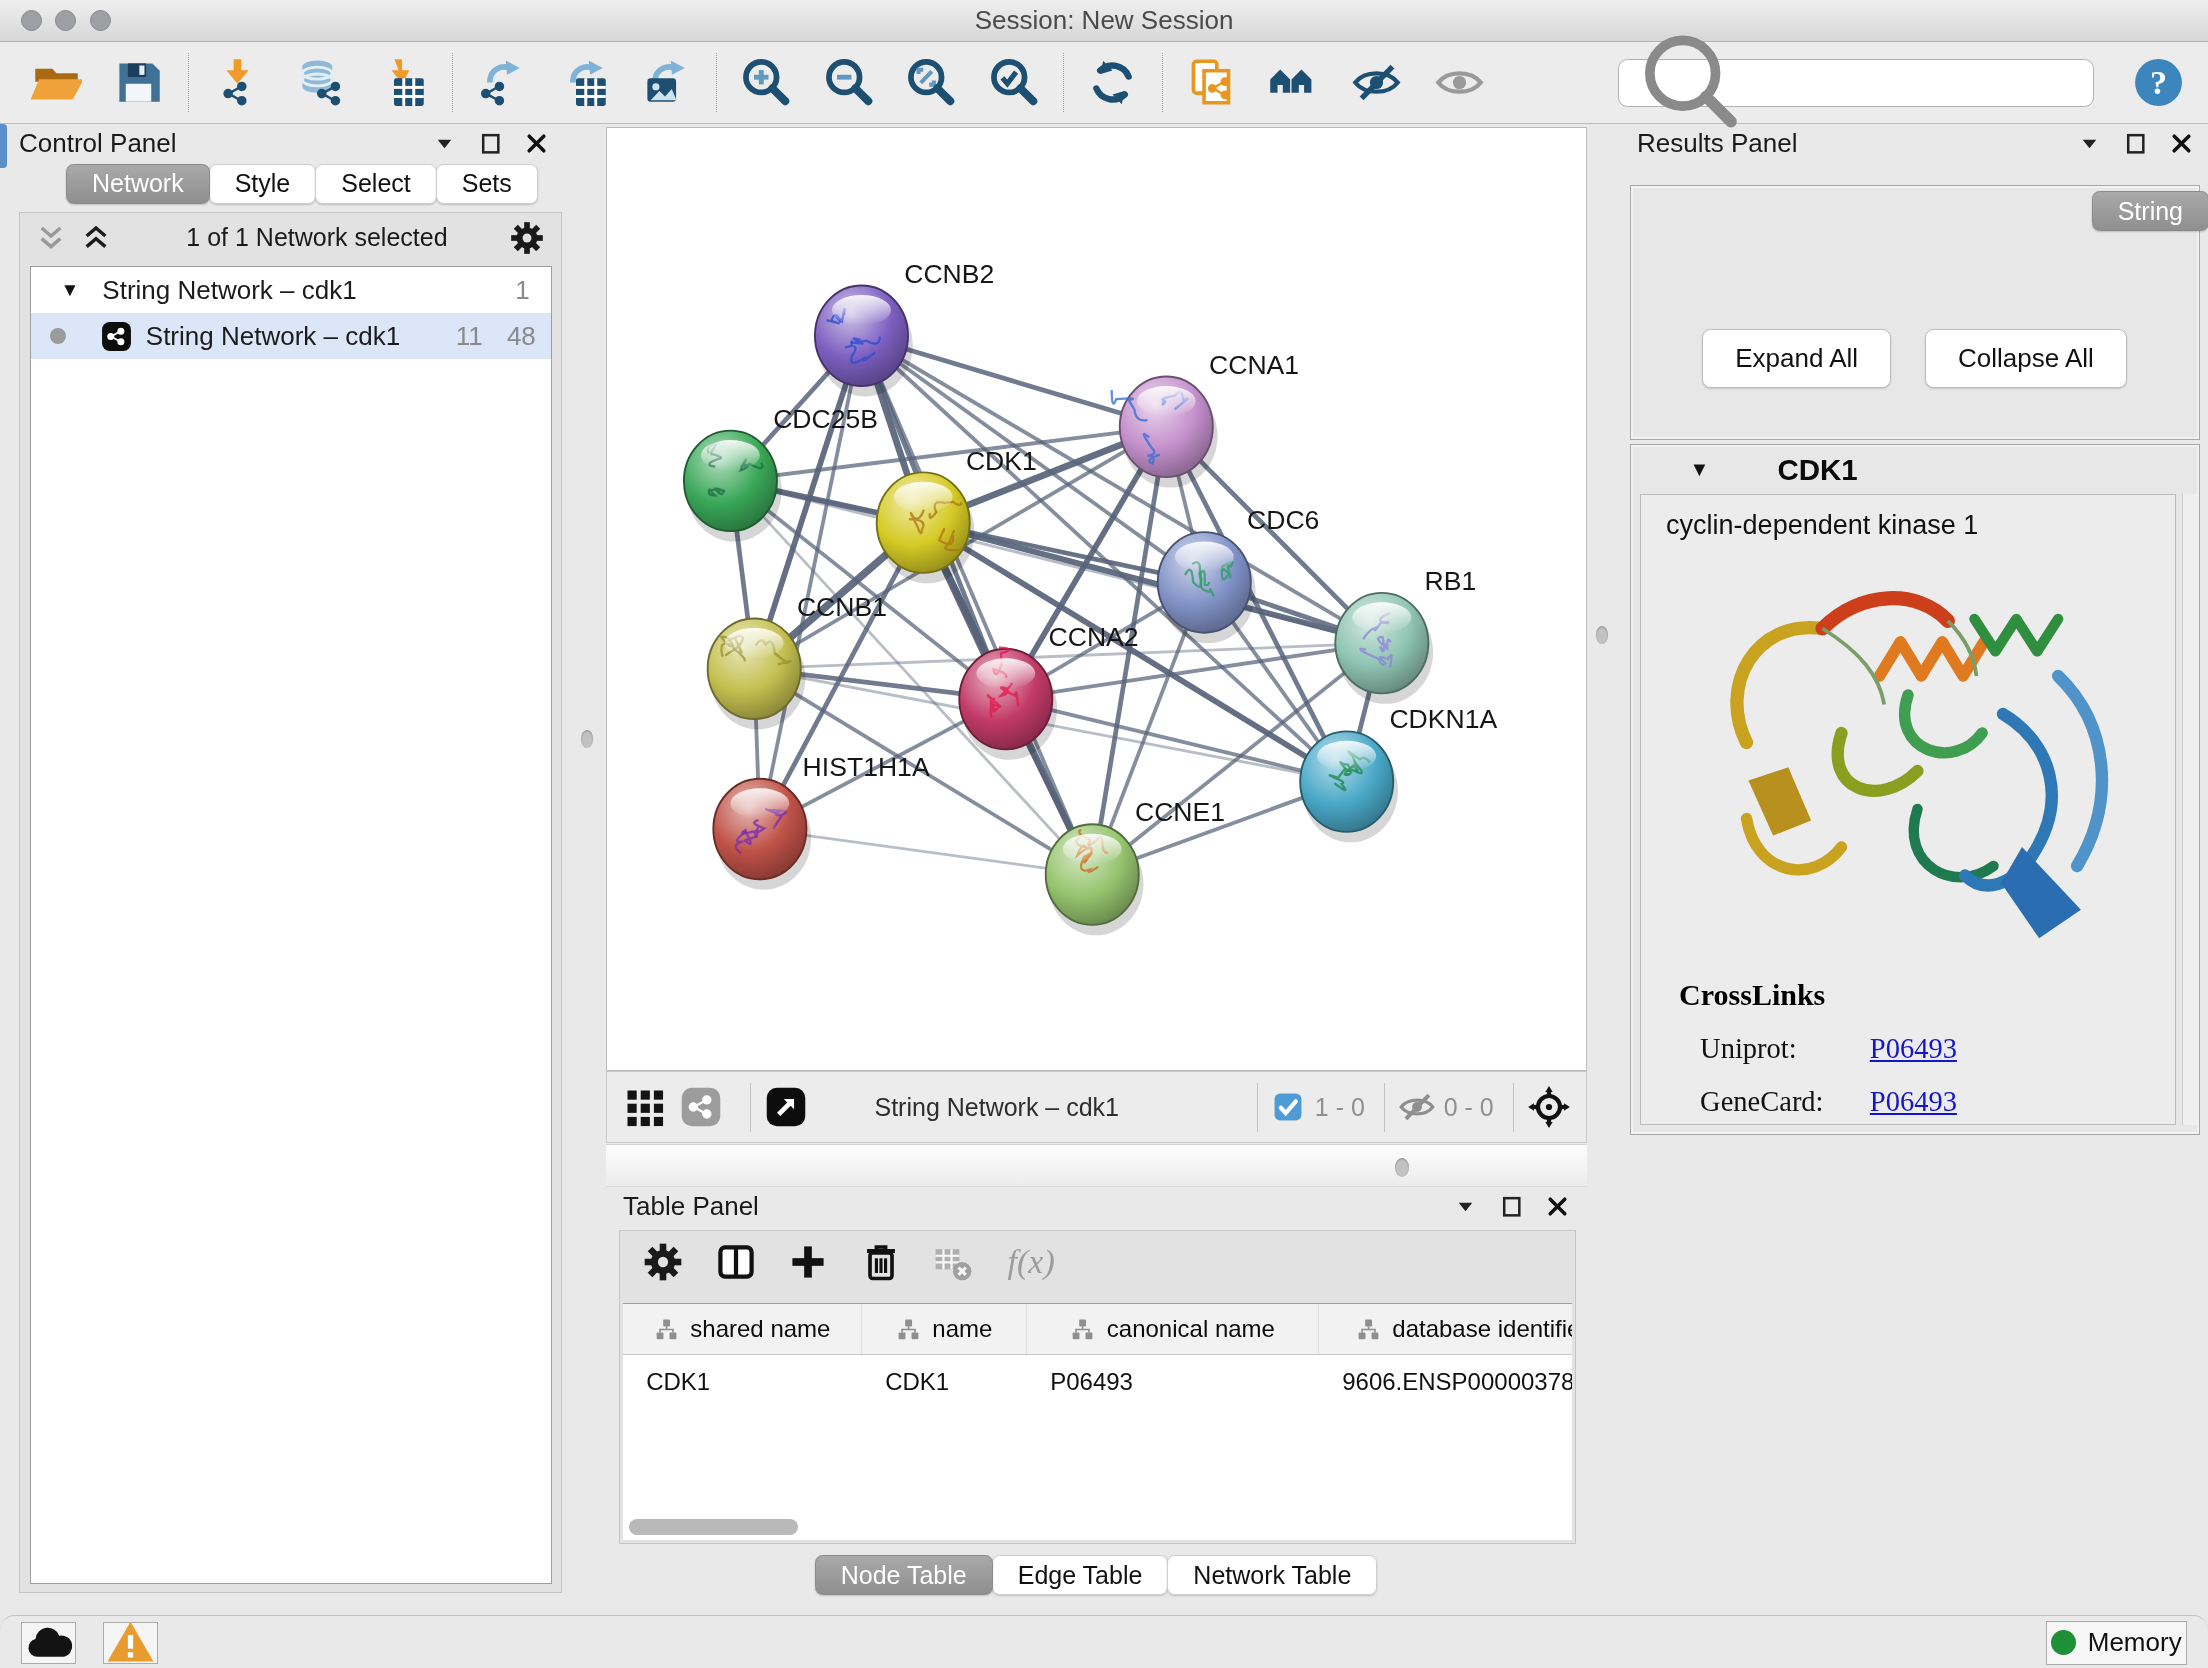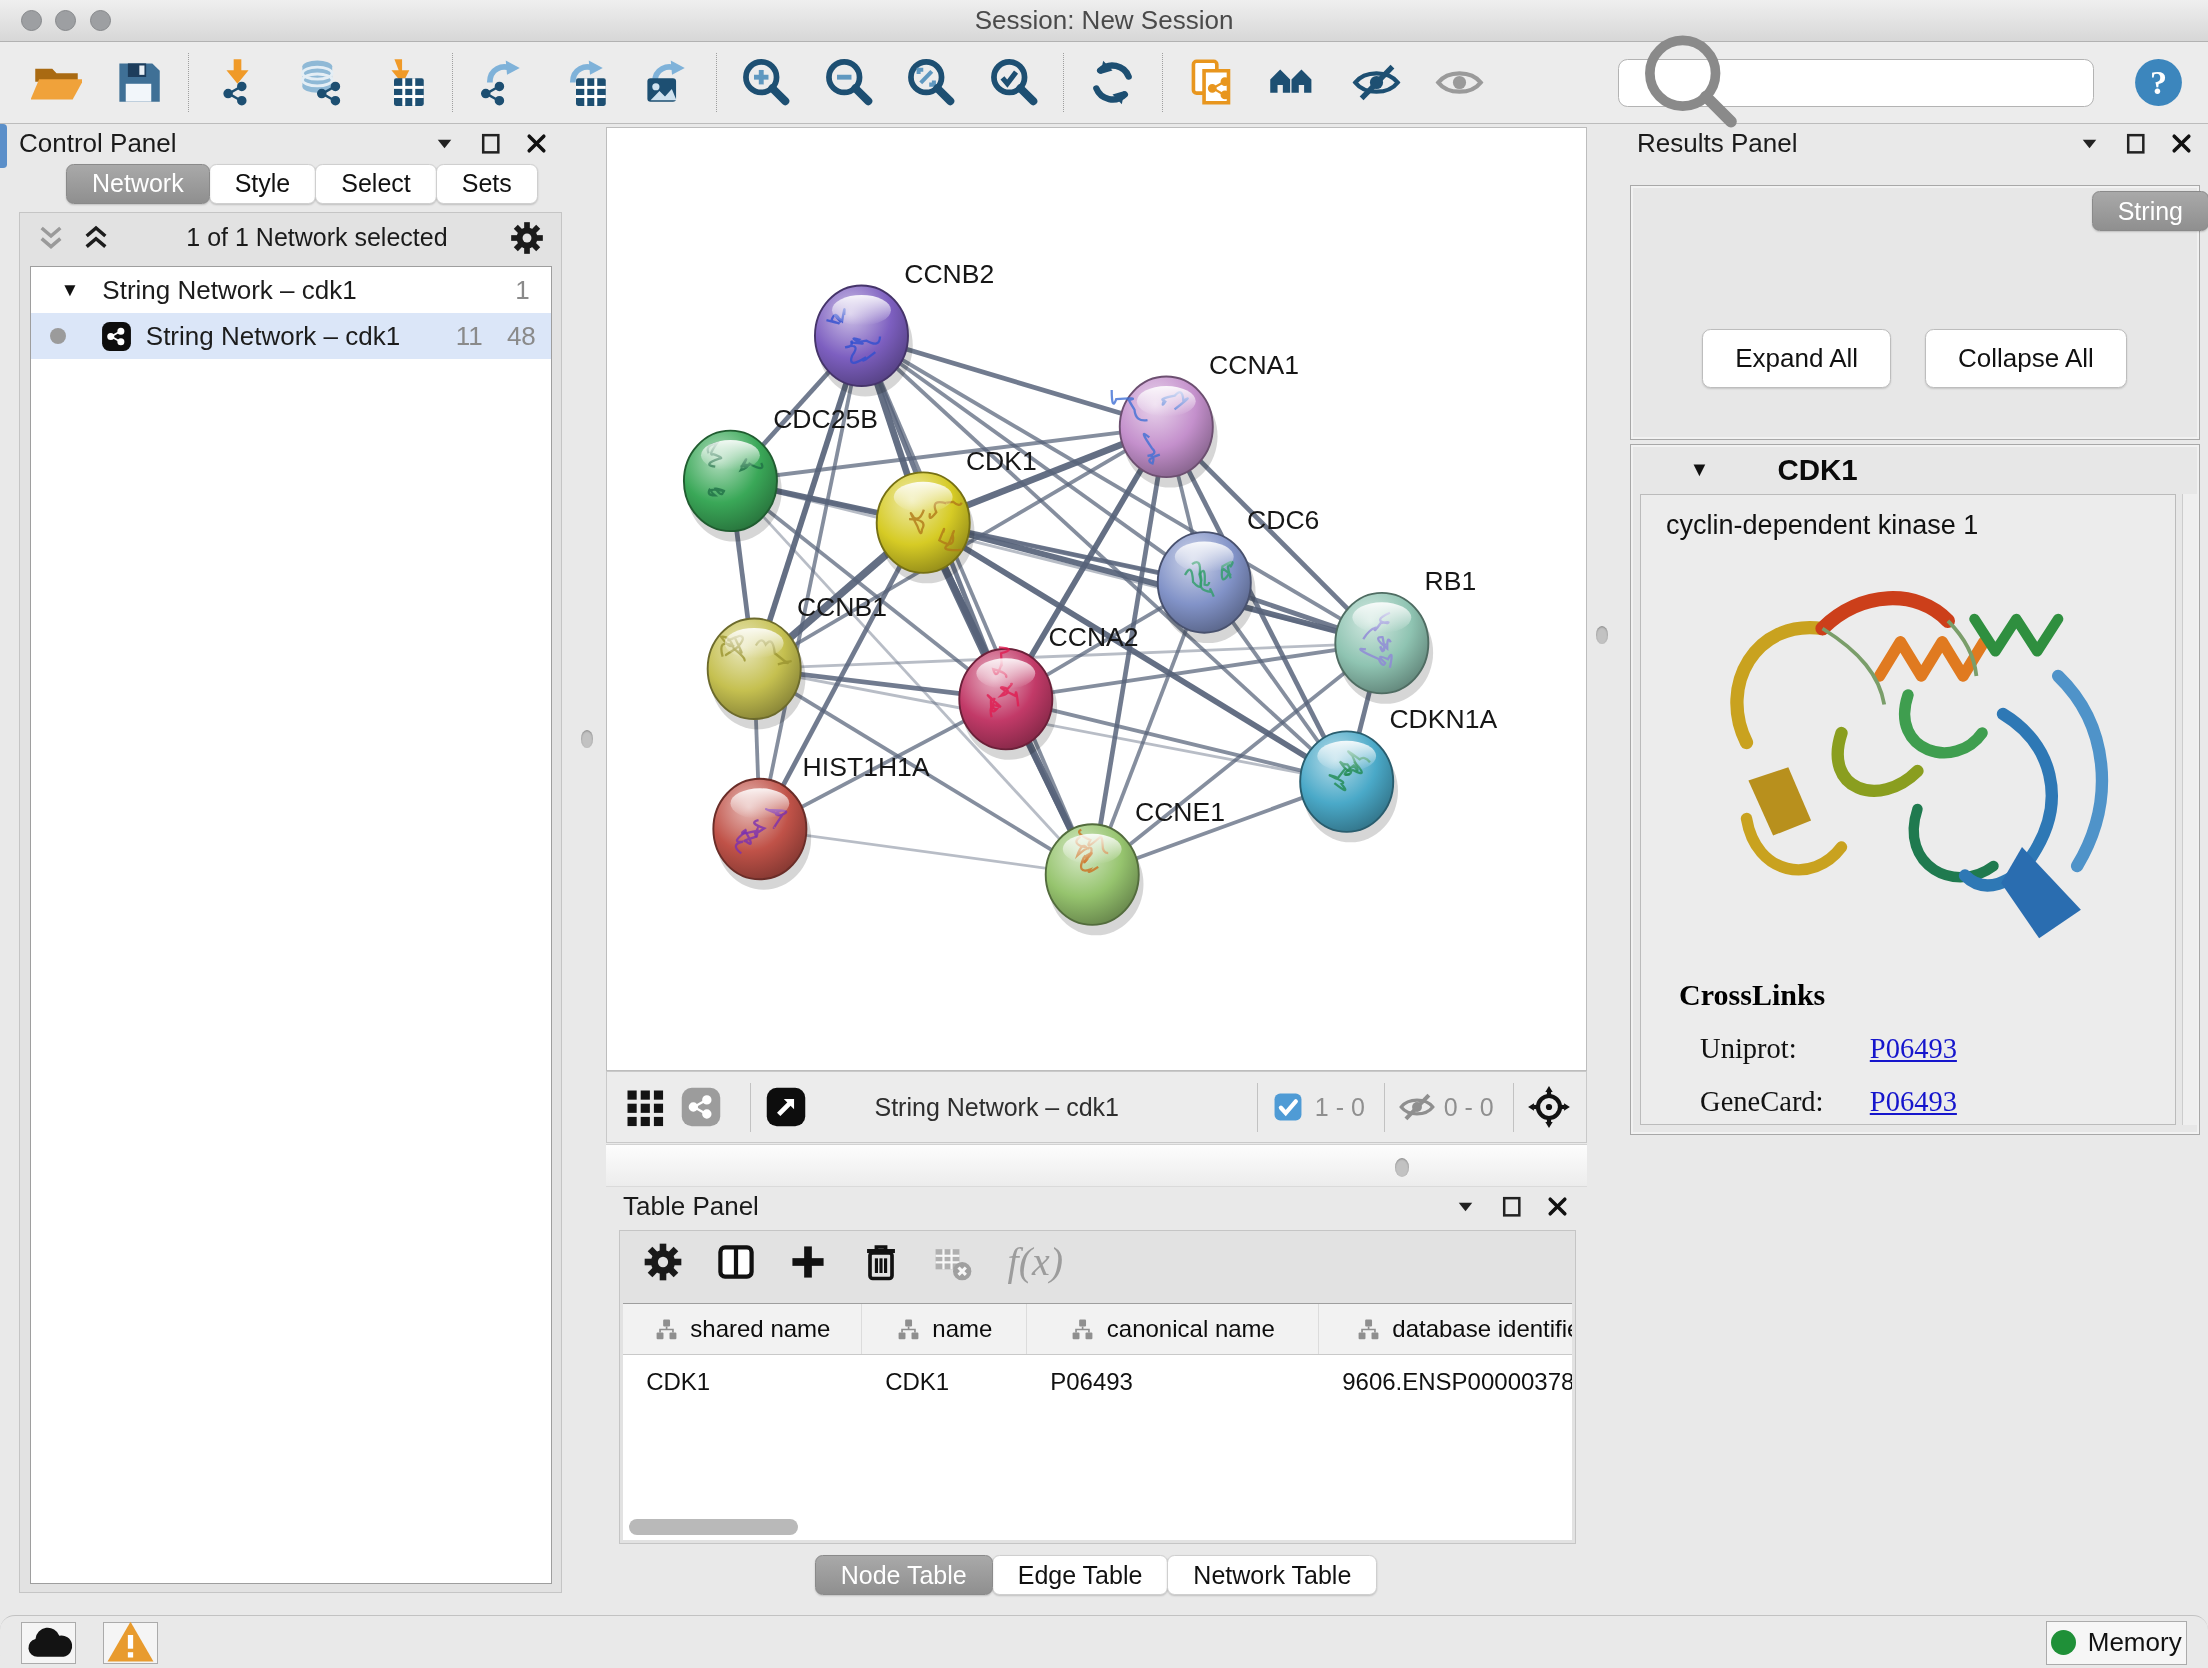--- a/index.html
+++ b/index.html
@@ -72,21 +72,21 @@
   #splitter-h { position:absolute; left:0; top:1020px; width:100%; height:43px;
     background:linear-gradient(#fdfdfd,#ececec); border-top:1px solid #d2d2d2; border-bottom:1px solid #dadada; }
   .knob { position:absolute; background:#c2c2c2; border-radius:50%; box-shadow:inset 0 1px 1.9px rgba(0,0,0,.3); }
   
   #table-panel { position:absolute; left:0; top:1062px; width:100%; height:429px; }
   #tp-head { height:40px; padding:0 17px; }
   #tp-box { position:absolute; left:13.3px; right:11.4px; top:44px; height:314px; background:#e2e2e2; border:1px solid #c5c5c5; }
   #tp-toolbar { height:61px; display:flex; align-items:center; padding-left:21px; gap:28.5px; }
   .tpb { width:44px; height:44px; display:flex; align-items:center; justify-content:center; }
   .tpb svg { width:40px; height:40px; }
-  #fx-label { font-family:"Liberation Serif", serif; font-style:italic; font-size:40px; color:#9c9c9c; margin-left:3.8px; }
+  #fx-label { font-family:"Liberation Serif", serif; font-style:italic; font-size:34px; color:#9c9c9c; margin-left:3.8px; }
   #tp-table { position:absolute; left:2.9px; right:2.9px; top:72px; bottom:2.9px; background:#fff; border-top:1px solid #9e9e9e; overflow:hidden; }
   #tp-cols { display:flex; height:51px; background:#f2f2f2; border-bottom:1px solid #c9c9c9; }
   .th { display:flex; align-items:center; justify-content:center; gap:11.4px; font-size:24px; color:#0c0c0c;
     border-right:1px solid #dcdcdc; flex:none; overflow:hidden; white-space:nowrap; }
   .th svg { width:25px; height:25px; flex:none; }
   .tr { display:flex; height:53px; }
   .td { display:flex; align-items:center; padding-left:23px; font-size:24px; color:#111; flex:none; overflow:hidden; white-space:nowrap; }
   #tp-hscroll { position:absolute; left:5.7px; bottom:4.8px; width:169px; height:16px; background:#b9b9b9; border-radius:8.6px; }
   #bottom-tabs { position:absolute; left:0; top:369px; width:100%; display:flex; justify-content:center; }
   

